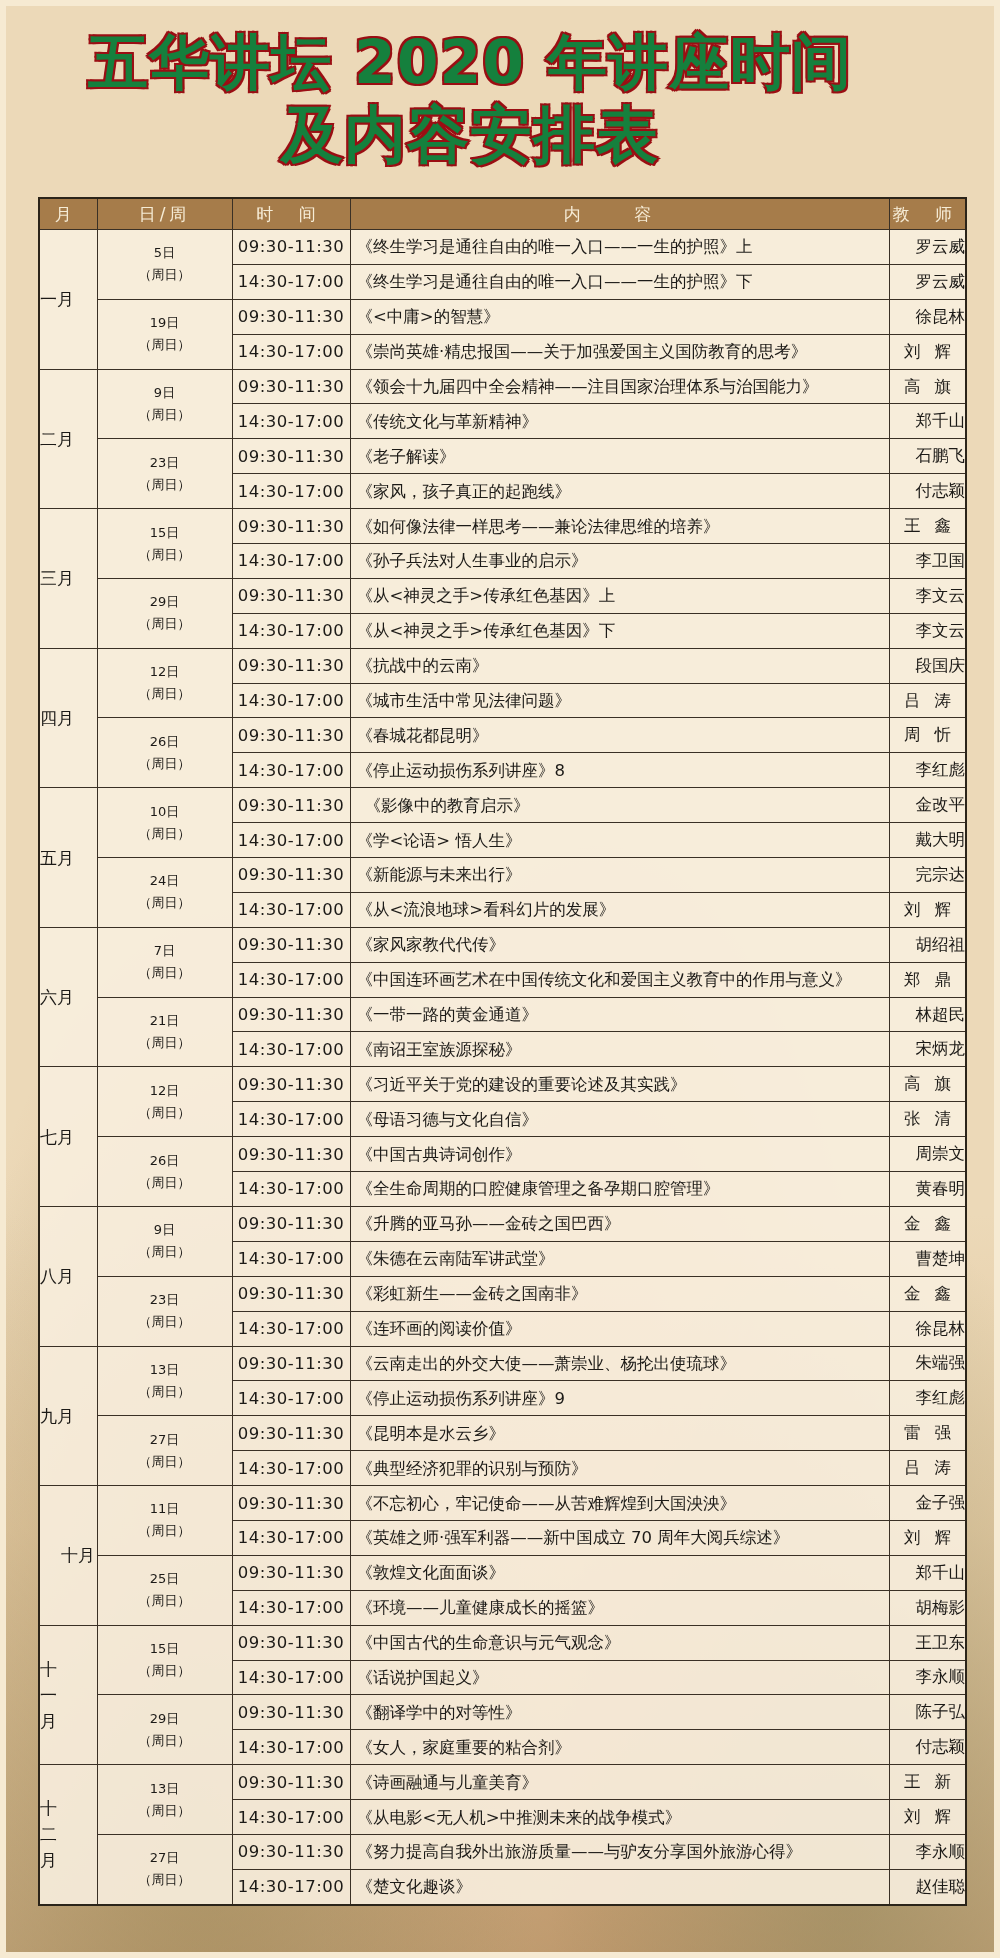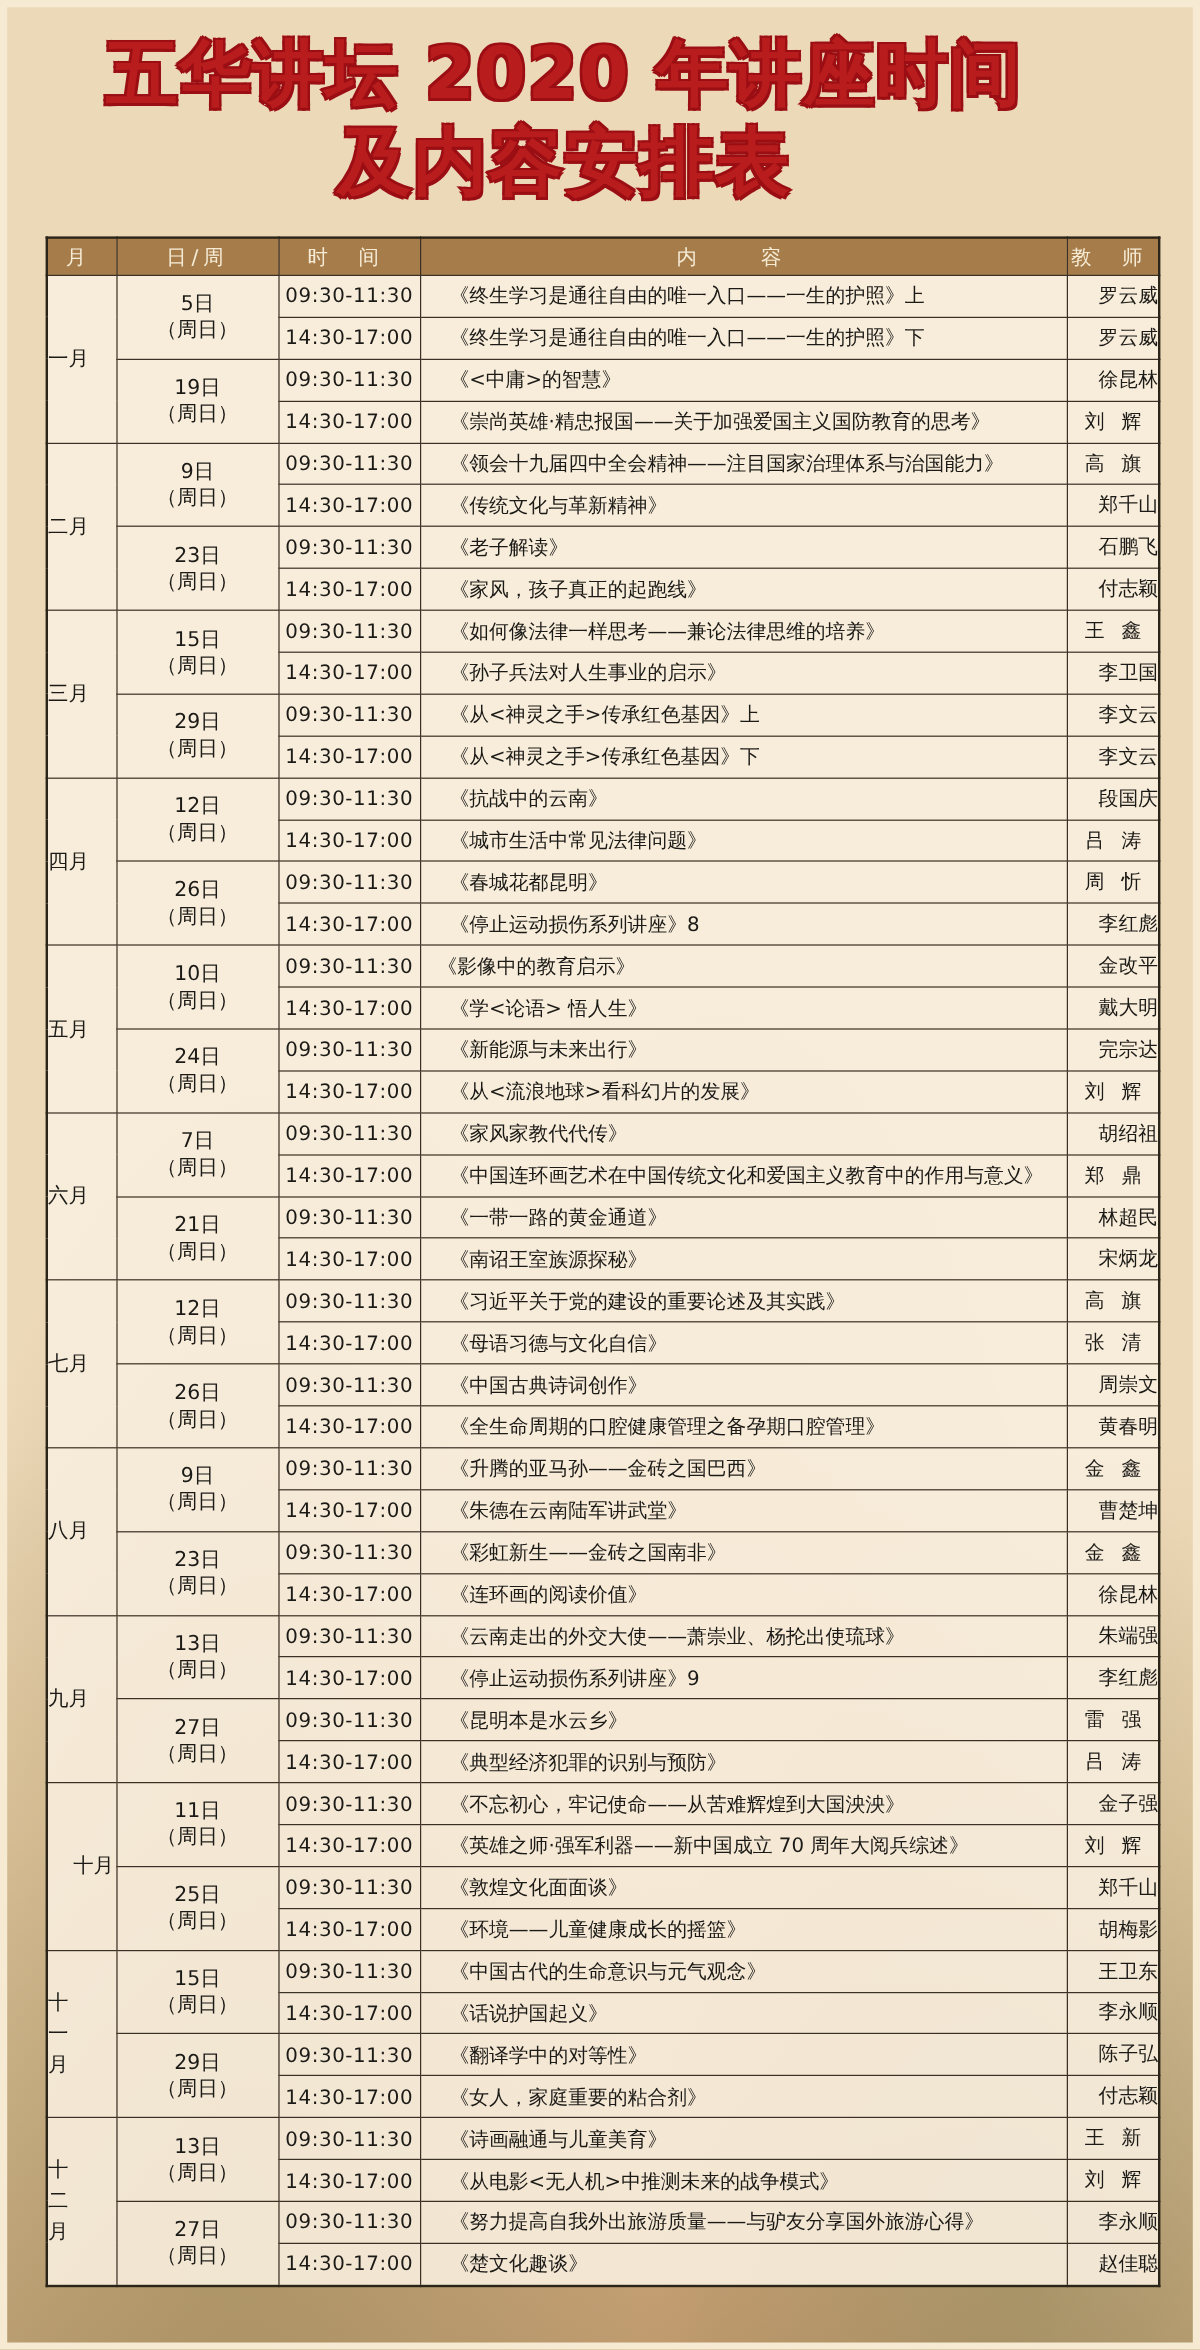--- a/index.html
+++ b/index.html
@@ -10,36 +10,36 @@
     background:
       linear-gradient(180deg, rgba(236,217,184,0) 0%, rgba(236,217,184,0) 62%, rgba(210,170,120,0.35) 78%, rgba(160,120,70,0.55) 100%),
       radial-gradient(ellipse at 20% 92%, rgba(120,140,90,0.45) 0%, rgba(120,140,90,0) 30%),
       radial-gradient(ellipse at 85% 95%, rgba(90,120,80,0.45) 0%, rgba(90,120,80,0) 25%),
       radial-gradient(ellipse at 60% 85%, rgba(200,120,70,0.35) 0%, rgba(200,120,70,0) 35%),
       radial-gradient(ellipse at 25% 80%, rgba(190,110,70,0.3) 0%, rgba(190,110,70,0) 30%),
       #ecd9b8;
     box-shadow: inset 0 0 0 6px #f6ead2;}
   .title{position:absolute;left:0;width:940px;text-align:center;
     font-family:"DejaVu Sans","Liberation Sans",sans-serif;font-weight:bold;
-    color:#b91c1c;-webkit-text-stroke:3px #9b0f14;paint-order:stroke fill;
+    color:#15803d;-webkit-text-stroke:3px #9b0f14;paint-order:stroke fill;
     text-shadow:0 0 2px #9b0f14, 2px 2px 0 #9b0f14, -2px -2px 0 #9b0f14, 2px -2px 0 #9b0f14, -2px 2px 0 #9b0f14;
     letter-spacing:1px;}
   .title.l1{top:26px;font-size:60px;line-height:72px;}
   .title.l2{top:98px;font-size:62px;line-height:74px;}
   table{position:absolute;left:38px;top:197px;width:927px;border-collapse:collapse;
     table-layout:fixed;border:2px solid #2b2419;}
   th,td{border:1.5px solid #3a3025;padding:0;}
   th{background:#a67c4a;color:#f6ecd6;font-weight:normal;font-size:17px;height:30px;
     letter-spacing:10px;}
   td{background:rgba(248,238,222,0.9);color:#1c1a17;font-size:16.5px;height:33.9px;}
   td.month{text-align:left;font-size:17px;}
   td.month .v{display:inline-block;width:18px;line-height:26px;word-break:break-all;}
-  td.date{text-align:center;line-height:22px;font-size:17px;}
+  td.date{text-align:center;line-height:22px;font-size:13px;}
   td.time{text-align:center;font-family:"DejaVu Sans","Liberation Sans",sans-serif;font-size:16.5px;letter-spacing:0.5px;}
-  td.content{padding-left:24px;font-size:16.5px;line-height:23px;white-space:normal;}
+  td.content{padding-left:6px;font-size:16.5px;line-height:23px;white-space:normal;}
   td.teacher{text-align:right;font-size:16.5px;}
   td.teacher.spaced{letter-spacing:14px;padding-left:12px;font-family:Liberation Serif, serif;}
 </style>
 </head>
 <body>
 
 <div class="page"></div>
 <div class="title l1">五华讲坛 2020 年讲座时间</div>
 <div class="title l2">及内容安排表</div>
 

